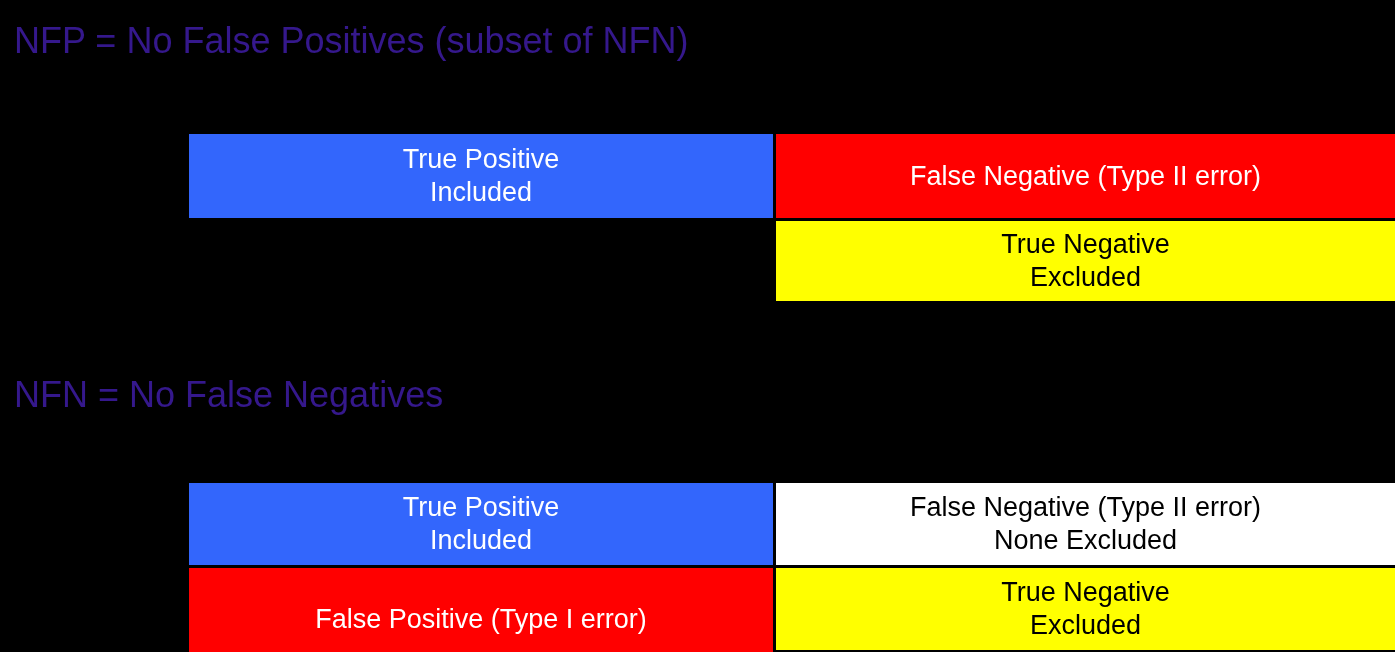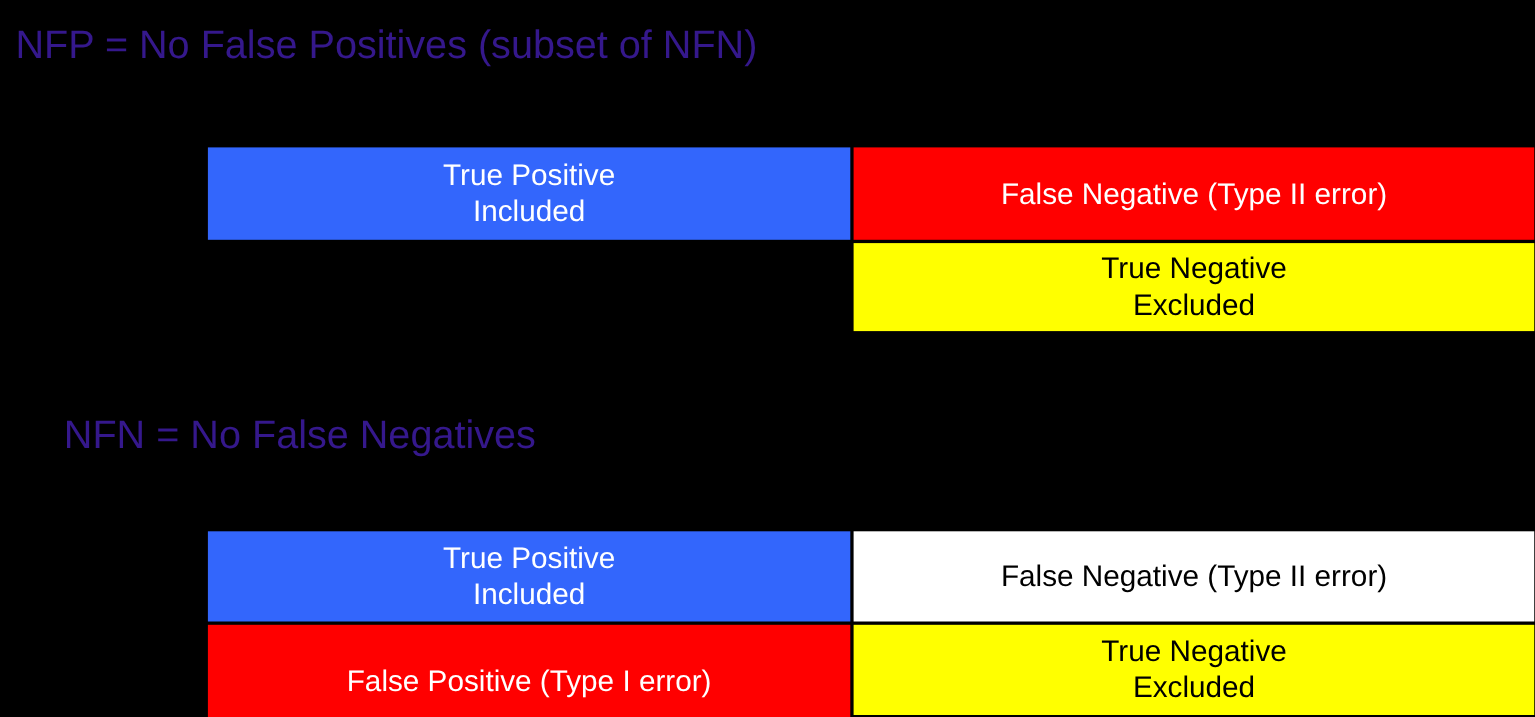--- a/index.html
+++ b/index.html
@@ -15,21 +15,21 @@
   }
   .section-title {
     position: absolute;
     left: 14px;
     font-size: 36px;
     font-weight: 400;
     letter-spacing: 0px;
     white-space: nowrap;
   }
   #nfp-title { top: 20px; }
-  #nfn-title { top: 374px; margin-left: 44px; }
+  #nfn-title { top: 374px; }
 
   .cell {
     position: absolute;
     display: flex;
     flex-direction: column;
     align-items: center;
     justify-content: center;
     text-align: center;
     font-size: 27px;
     line-height: 33px;
@@ -68,20 +68,21 @@
 
 <div id="nfn-title" class="section-title" style="color: rgb(53, 24, 140);">NFN = No False Negatives</div>
 
 <div id="nfn-true-positive" class="cell" style="background-color: rgb(51, 102, 252); color: rgb(255, 255, 255);">
   <div>True Positive</div>
   <div>Included</div>
 </div>
 
 <div id="nfn-false-negative" class="cell" style="background-color: rgb(255, 255, 255); color: rgb(0, 0, 0);">
   <div>False Negative (Type II error)</div>
+  <div>None Excluded</div>
 </div>
 
 <div id="nfn-false-positive" class="cell" style="background-color: rgb(255, 0, 0); color: rgb(255, 255, 255);">
   <div>False Positive (Type I error)</div>
 </div>
 
 <div id="nfn-true-negative" class="cell" style="background-color: rgb(255, 255, 0); color: rgb(0, 0, 0);">
   <div>True Negative</div>
   <div>Excluded</div>
 </div>

